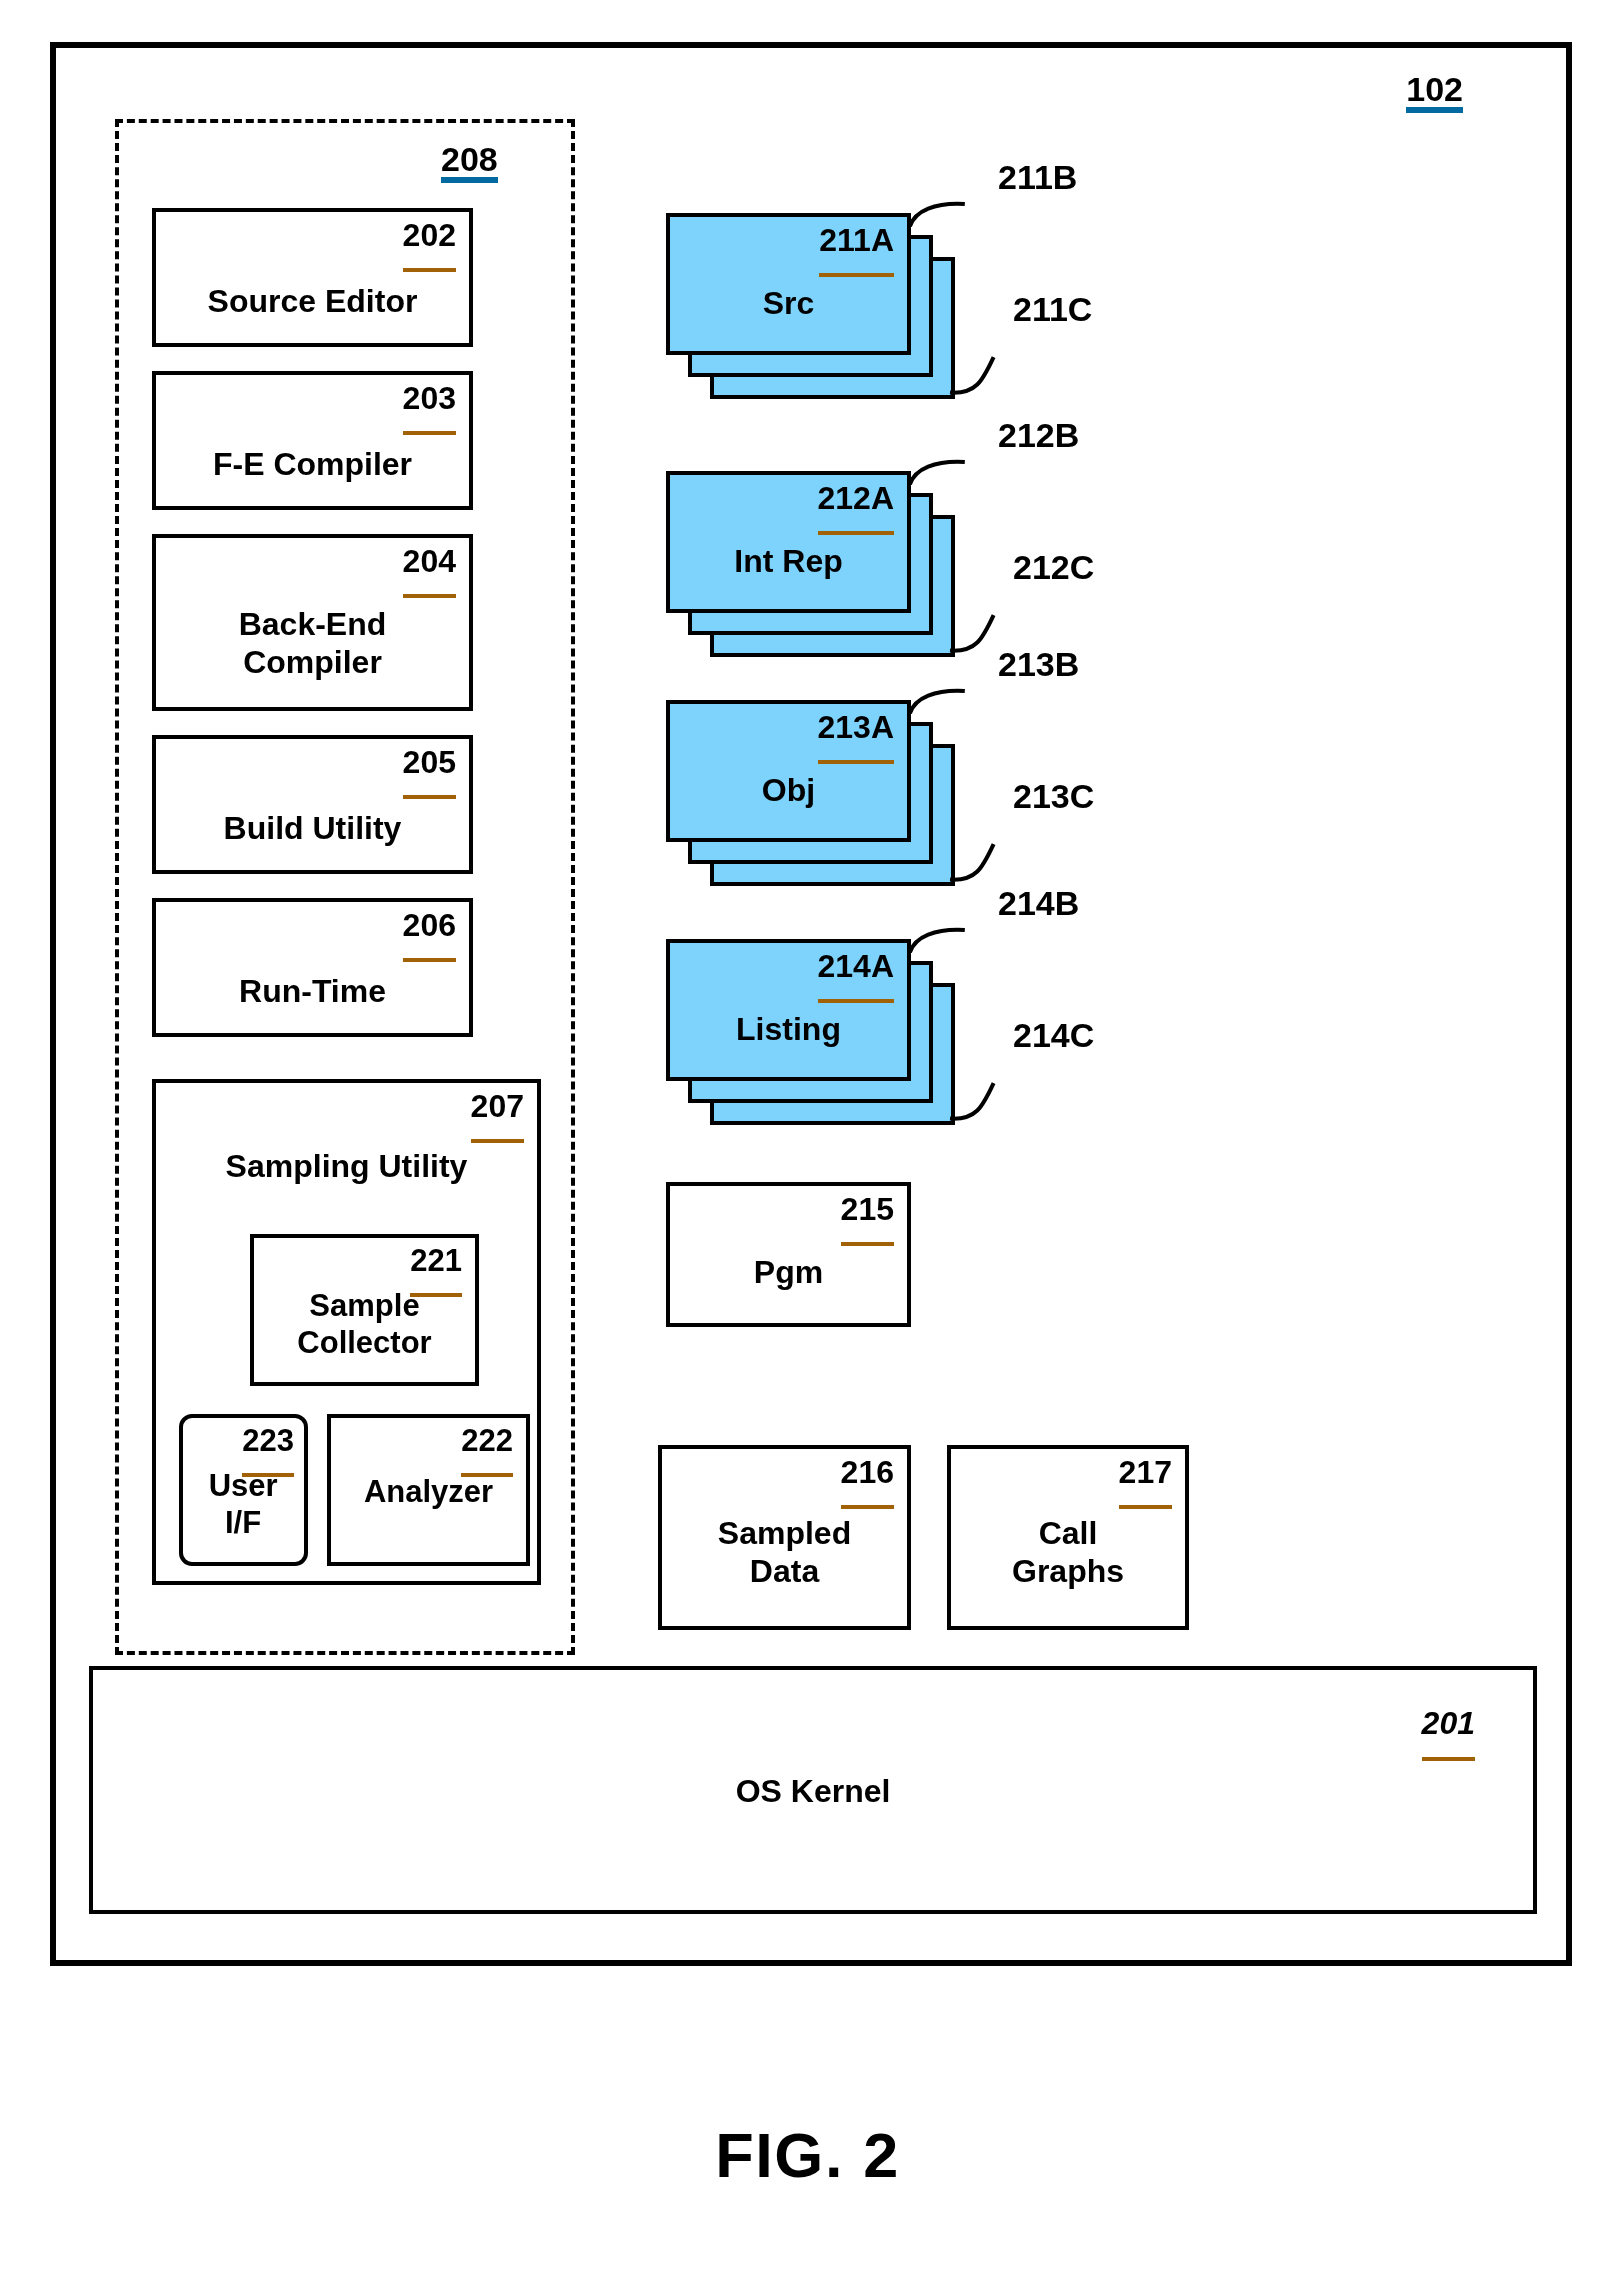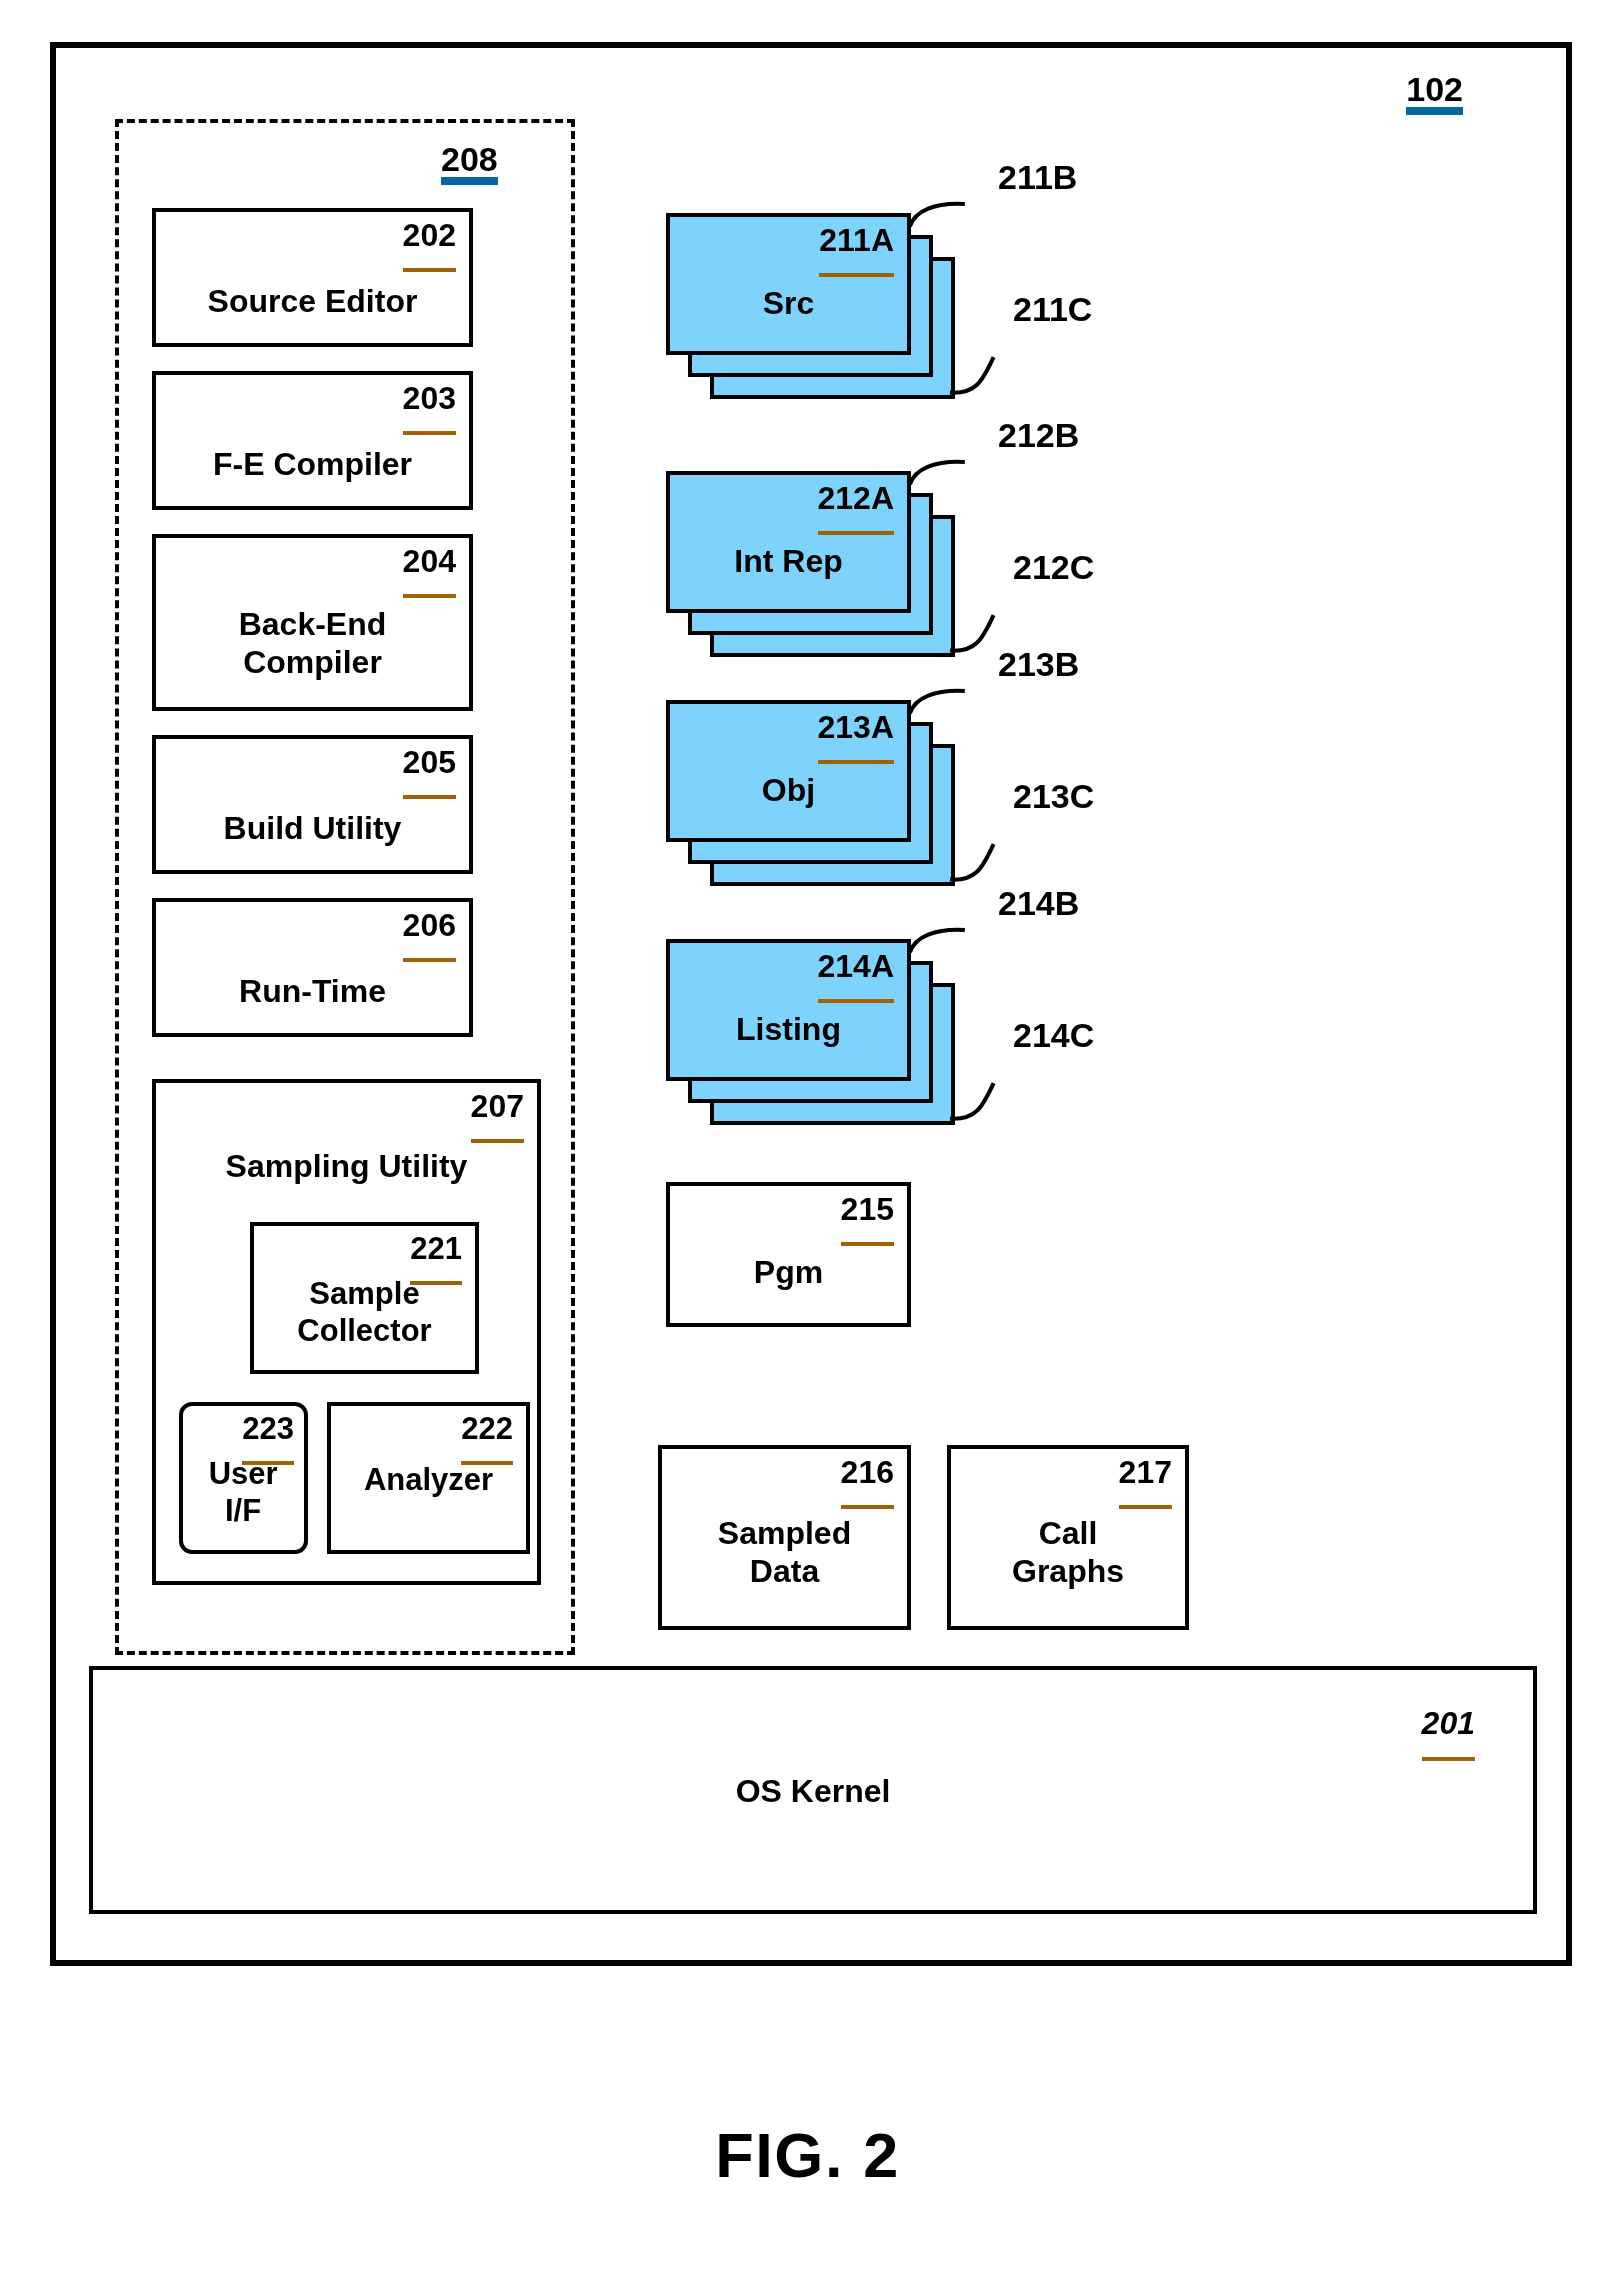--- a/index.html
+++ b/index.html
@@ -48,42 +48,42 @@
     box-sizing: border-box;
   }
 
   
   .box {
     position: absolute;
     border: 4.8px solid #000;
     box-sizing: border-box;
     background: #fff;
   }
-  .box.thin { border-width: 4px; }
+  .box.thin { border-width: 4px; margin-top: 12px; }
 
   
   .numeral {
     position: absolute;
     right: 13px;
     top: 6.5px;
     font-size: 32px;
     font-weight: bold;
     letter-spacing: 0px;
     border-bottom: 4px solid #a16207;
     line-height: 1.02;
     padding-bottom: 17px;
     white-space: nowrap;
   }
 
   
   .numeral-float {
     position: absolute;
     font-size: 34px;
     font-weight: bold;
-    border-bottom: 8px solid #0369a1;
+    border-bottom: 6px solid #0369a1;
     line-height: 1.02;
     padding-bottom: 0.8px;
     white-space: nowrap;
   }
 
   
   .caption {
     position: absolute;
     left: 0;
     right: 0;

